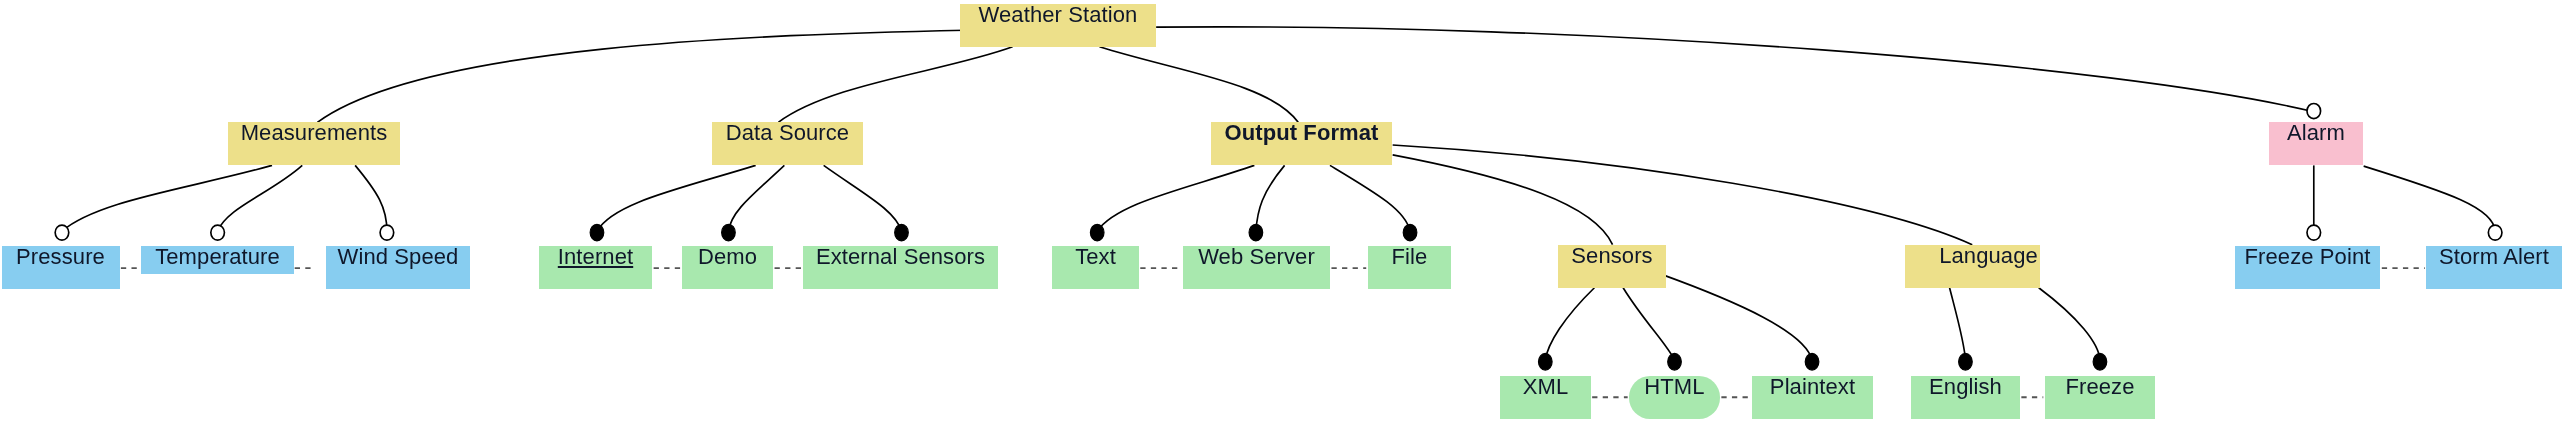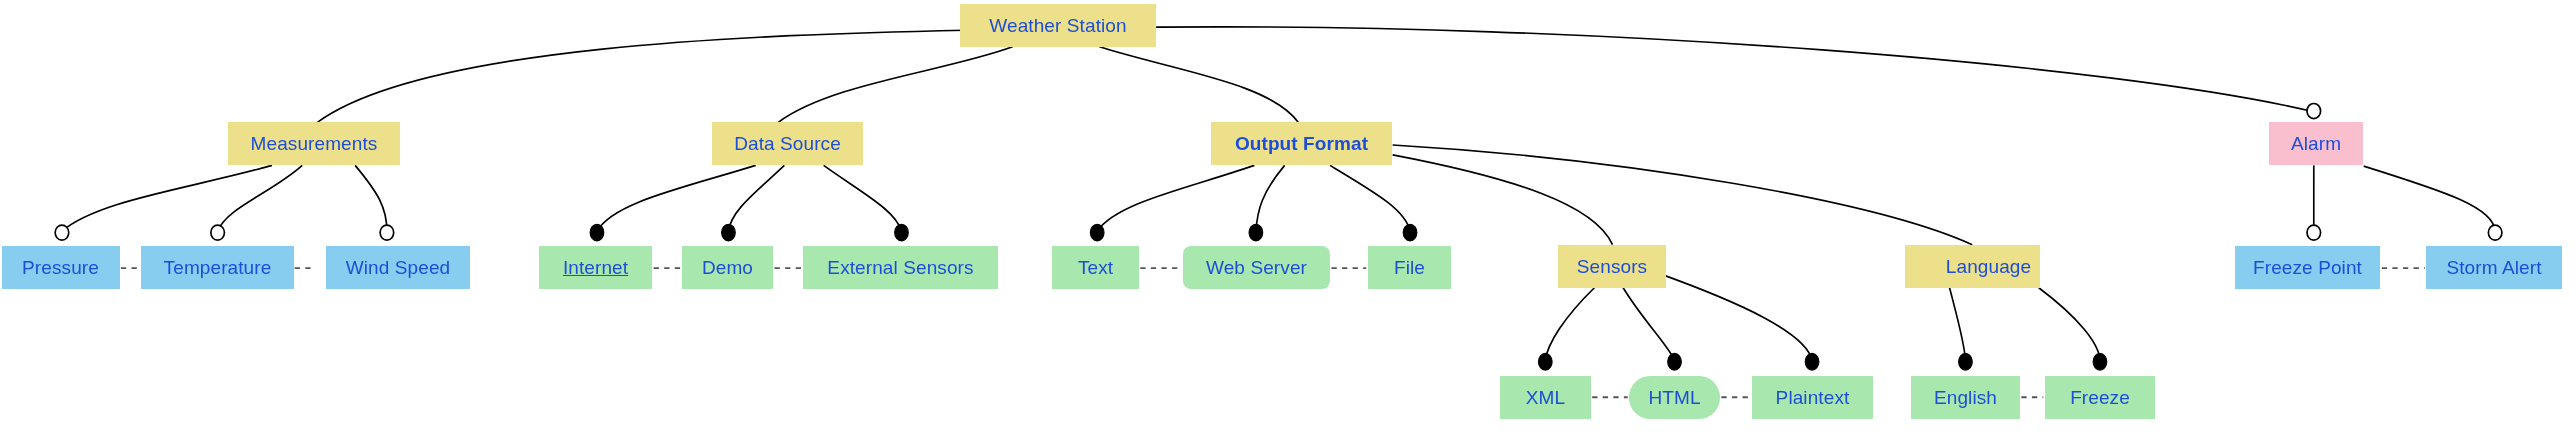--- a/index.html
+++ b/index.html
@@ -45,24 +45,24 @@
   }
   .marker-optional {
     fill: #ffffff;
     stroke: #000000;
     stroke-width: 2.2;
   }
   .node-box {
     position: absolute;
     box-sizing: border-box;
     display: flex;
-    align-items: center;
+    align-items: flex-start;
     justify-content: center;
-    color: #1d4ed8;
-    font-size: 19px;
+    color: #0f172a;
+    font-size: 22px;
     line-height: 1;
     white-space: nowrap;
     letter-spacing: 0.1px;
     font-family: "Liberation Sans", sans-serif;
   }
 </style>
 </head>
 <body>
 
 <div id="diagram-root">
@@ -135,39 +135,39 @@
       </div>
       <div class="node-box" style="left: 1211px; top: 122px; width: 181px; height: 43px; background: rgb(237, 224, 138); font-weight: bold;">
         <span>Output Format</span>
       </div>
       <div class="node-box" style="left: 2269px; top: 122px; width: 94px; height: 43px; background: rgb(249, 191, 207);">
         <span>Alarm</span>
       </div>
       <div class="node-box" style="left: 1.5px; top: 246px; width: 118px; height: 43px; background: rgb(135, 205, 240);">
         <span>Pressure</span>
       </div>
-      <div class="node-box" style="left: 141px; top: 246px; width: 153px; height: 43px; background: rgb(135, 205, 240);">
+      <div class="node-box" style="left: 141px; top: 246px; width: 153px; height: 28px; background: rgb(135, 205, 240);">
         <span>Temperature</span>
       </div>
       <div class="node-box" style="left: 314px; top: 246px; width: 144px; height: 43px; background: rgb(135, 205, 240); margin-left: 12px;">
         <span>Wind Speed</span>
       </div>
       <div class="node-box" style="left: 539px; top: 246px; width: 113px; height: 43px; background: rgb(168, 232, 174); text-decoration: underline;">
         <span>Internet</span>
       </div>
       <div class="node-box" style="left: 682px; top: 246px; width: 91px; height: 43px; background: rgb(168, 232, 174);">
         <span>Demo</span>
       </div>
       <div class="node-box" style="left: 803px; top: 246px; width: 195px; height: 43px; background: rgb(168, 232, 174);">
         <span>External Sensors</span>
       </div>
       <div class="node-box" style="left: 1052px; top: 246px; width: 87px; height: 43px; background: rgb(168, 232, 174);">
         <span>Text</span>
       </div>
-      <div class="node-box" style="left: 1183px; top: 246px; width: 147px; height: 43px; background: rgb(168, 232, 174); border-radius: 8px;">
+      <div class="node-box" style="left: 1183px; top: 246px; width: 147px; height: 43px; background: rgb(168, 232, 174);">
         <span>Web Server</span>
       </div>
       <div class="node-box" style="left: 1368px; top: 246px; width: 83px; height: 43px; background: rgb(168, 232, 174);">
         <span>File</span>
       </div>
       <div class="node-box" style="left: 1558px; top: 245px; width: 108px; height: 43px; background: rgb(237, 224, 138);">
         <span>Sensors</span>
       </div>
       <div class="node-box" style="left: 1905px; top: 245px; width: 135px; height: 43px; background: rgb(237, 224, 138); padding-left: 32px;">
         <span>Language</span>

